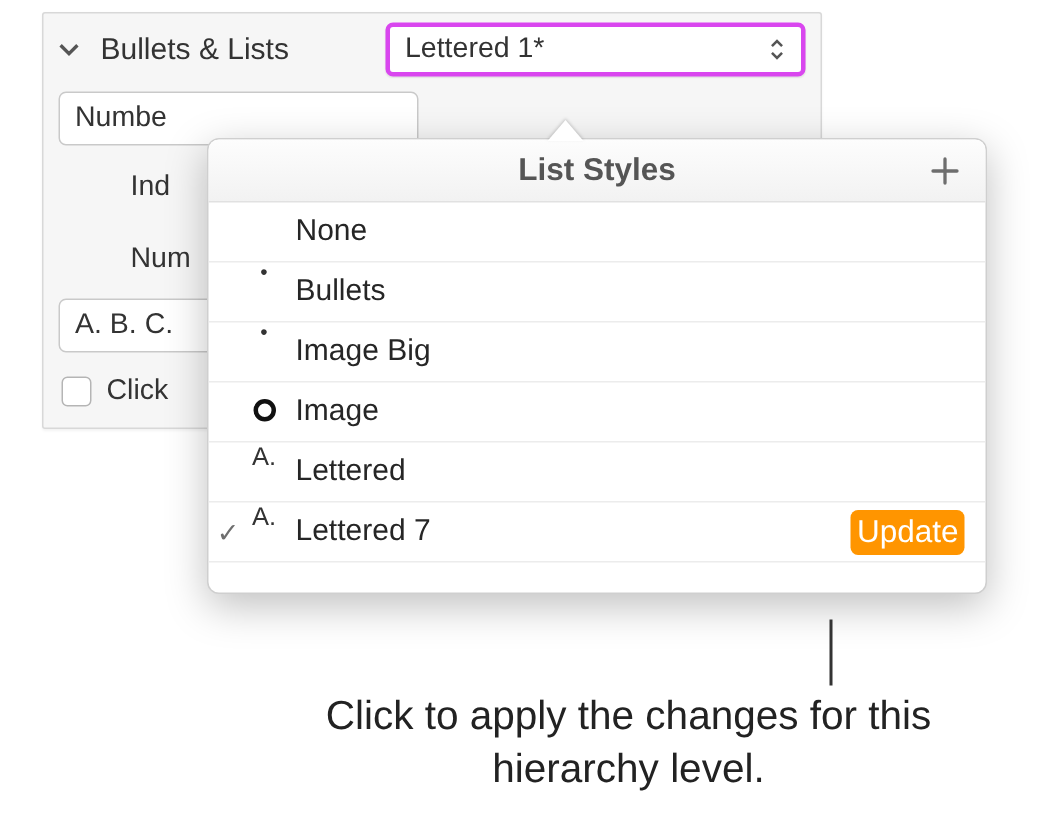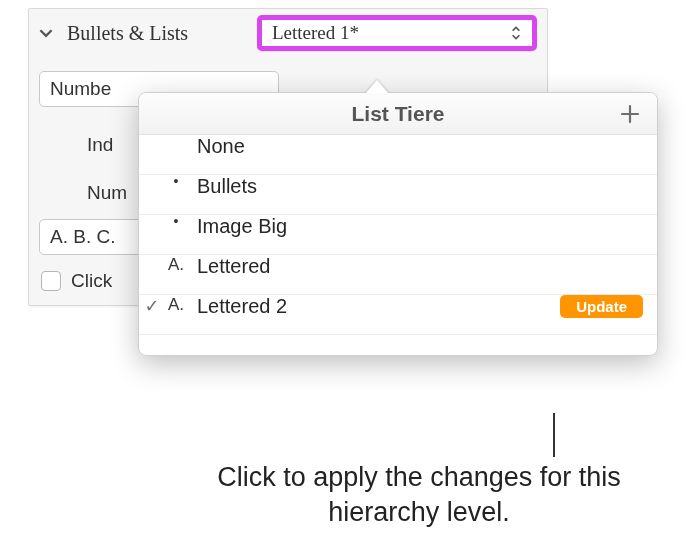--- a/index.html
+++ b/index.html
@@ -21,50 +21,49 @@
     border: 1px solid #d8d8d8;
     border-radius: 2px;
     background: #f6f6f6;
     box-shadow: 0 1px 2px rgba(0,0,0,0.05);
     padding-bottom: 2px;
   }
   .row {
     display: flex;
     align-items: center;
     padding: 6px 10px;
-    font-family: Liberation Serif, serif;
   }
   .section-label {
     font-size: 20px;
     font-weight: 500;
     color: #333;
     padding-left: 8px;
   }
   .chevron {
     margin-right: 6px;
     display: inline-flex;
     align-items: center;
   }
   .select-box {
     margin-left: auto;
     display: flex;
     align-items: center;
-    border: 5px solid #d946ef;
+    border: 3px solid #d946ef;
     border-radius: 5px;
     background: #fff;
     height: 36px;
     width: 280px;
     padding: 0 10px;
     box-shadow: 0 1px 1px rgba(0,0,0,0.08);
     font-size: 19px;
     color: #333;
   }
   .select-box .cdown { margin-left: auto; }
   .sub-box {
-    margin: 14px 10px;
+    margin: 4px 10px;
     border: 1px solid #c9c9c9;
     border-radius: 5px;
     background: #fff;
     height: 36px;
     display: flex;
     align-items: center;
     padding: 0 10px;
     font-size: 19px;
     color: #333;
     width: 240px;
@@ -140,21 +139,21 @@
     width: 34px; height: 34px;
     display: flex;
     align-items: center;
     justify-content: center;
     color: #6e6e6e;
     font-size: 26px;
     line-height: 1;
   }
   .style-row {
     display: flex;
-    align-items: flex-start;
+    align-items: center;
     height: 40px;
     padding: 0 14px 0 58px;
     border-bottom: 1px solid #ececec;
     font-size: 20px;
     color: #262626;
     position: relative;
   }
   .style-row.last-vis { border-bottom: 1px solid #ececec; }
   .style-row .marker {
     position: absolute;
@@ -178,24 +177,24 @@
     border-radius: 50%;
     display: inline-block;
     position: relative;
     top: 1px;
   }
   .letterA { font-size: 17px; color:#444; position: relative; top: 0; }
   .update-btn {
     margin-left: auto;
     background: #ff9500;
     color: #fff;
-    font-size: 15px;
-    font-weight: 700;
+    font-size: 21px;
+    font-weight: 400;
     border-radius: 5px;
-    padding: 3px 16px;
+    padding: 3px 4px;
   }
   .cutoff {
     height: 20px;
     padding-left: 58px;
     font-size: 20px;
     color: #262626;
     overflow: hidden;
     border-top: 0;
     display: flex;
     align-items: flex-start;
@@ -251,47 +250,51 @@
   <div class="tier-row">
     <span class="checkbox"></span>
     <span>Click</span>
   </div>
 </div>
 
 <div class="pop-arrow"></div>
 
 <div class="popover">
   <div class="pop-header">
-    <span>List Tiere</span>
+    <span>List Styles</span>
     <div class="plus-btn">
       <svg width="22" height="22" viewBox="0 0 22 22">
           <path d="M11 3 V19 M3 11 H19" stroke="#6e6e6e" stroke-width="2.2" stroke-linecap="round"></path>
         </svg>
     </div>
   </div>
 
   <div class="style-row">
     <span class="marker"></span>
     <span>None</span>
   </div>
   <div class="style-row">
     <span class="marker dot">•</span>
     <span>Bullets</span>
   </div>
   <div class="style-row">
     <span class="marker dot">•</span>
     <span>Image Big</span>
   </div>
   <div class="style-row">
+    <span class="marker"><span class="ring"></span></span>
+    <span>Image</span>
+  </div>
+  <div class="style-row">
     <span class="marker letterA">A.</span>
     <span>Lettered</span>
   </div>
   <div class="style-row last-vis">
     <span class="check">✓</span>
     <span class="marker letterA">A.</span>
-    <span>Lettered 2</span>
+    <span>Lettered 7</span>
     <span class="update-btn">Update</span>
   </div>
   <div class="cutoff"></div>
 </div>
 
 <div class="callout-line"></div>
 <div class="callout-text">Click to apply the changes for this hierarchy level.</div>
 
 </body></html>

